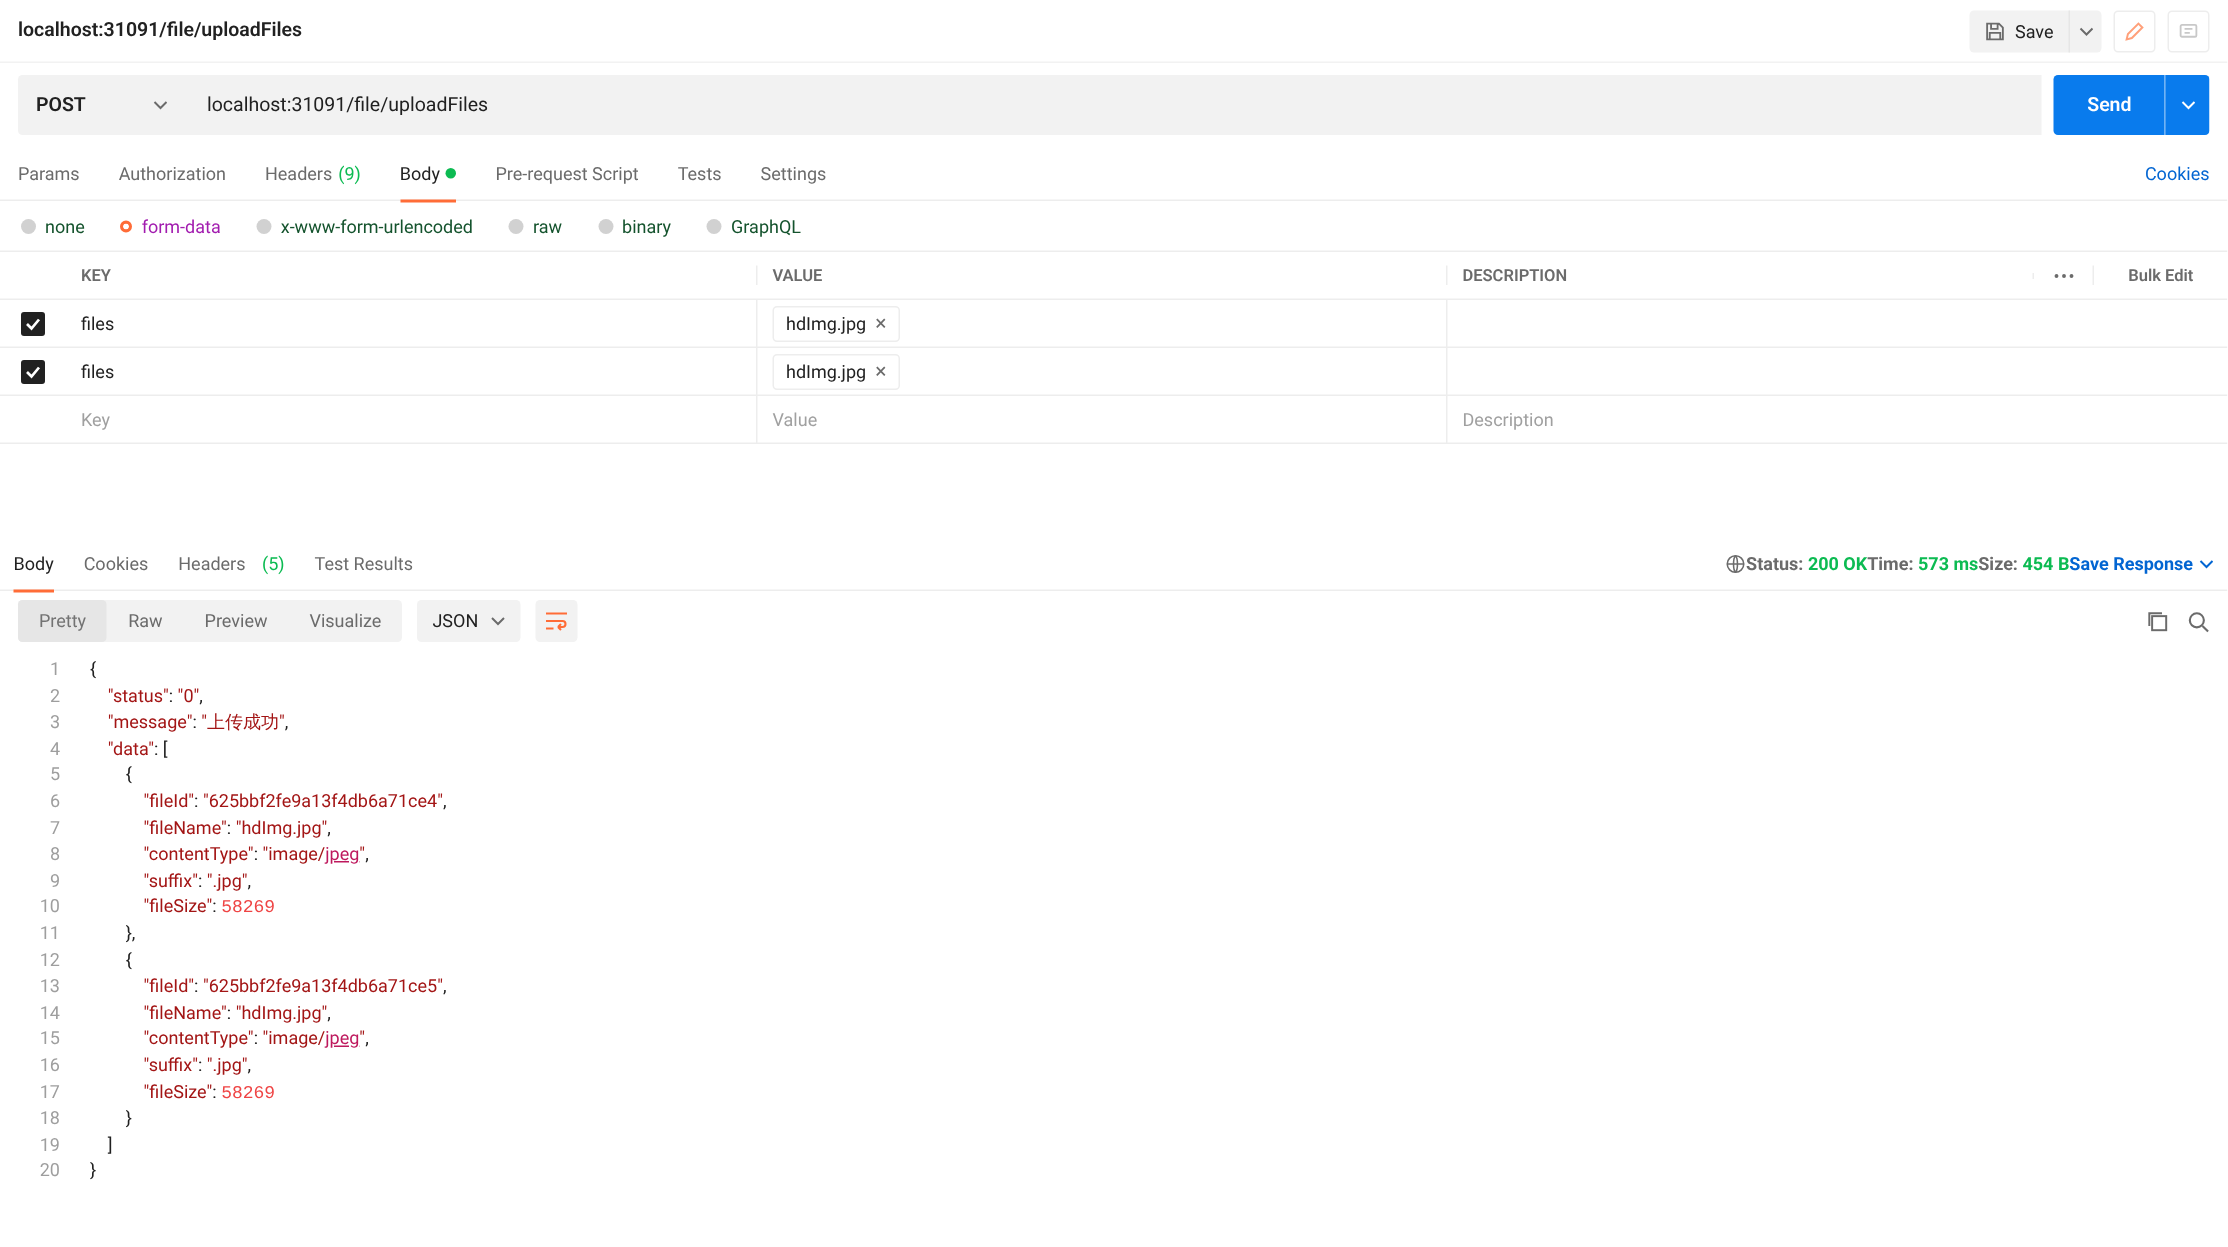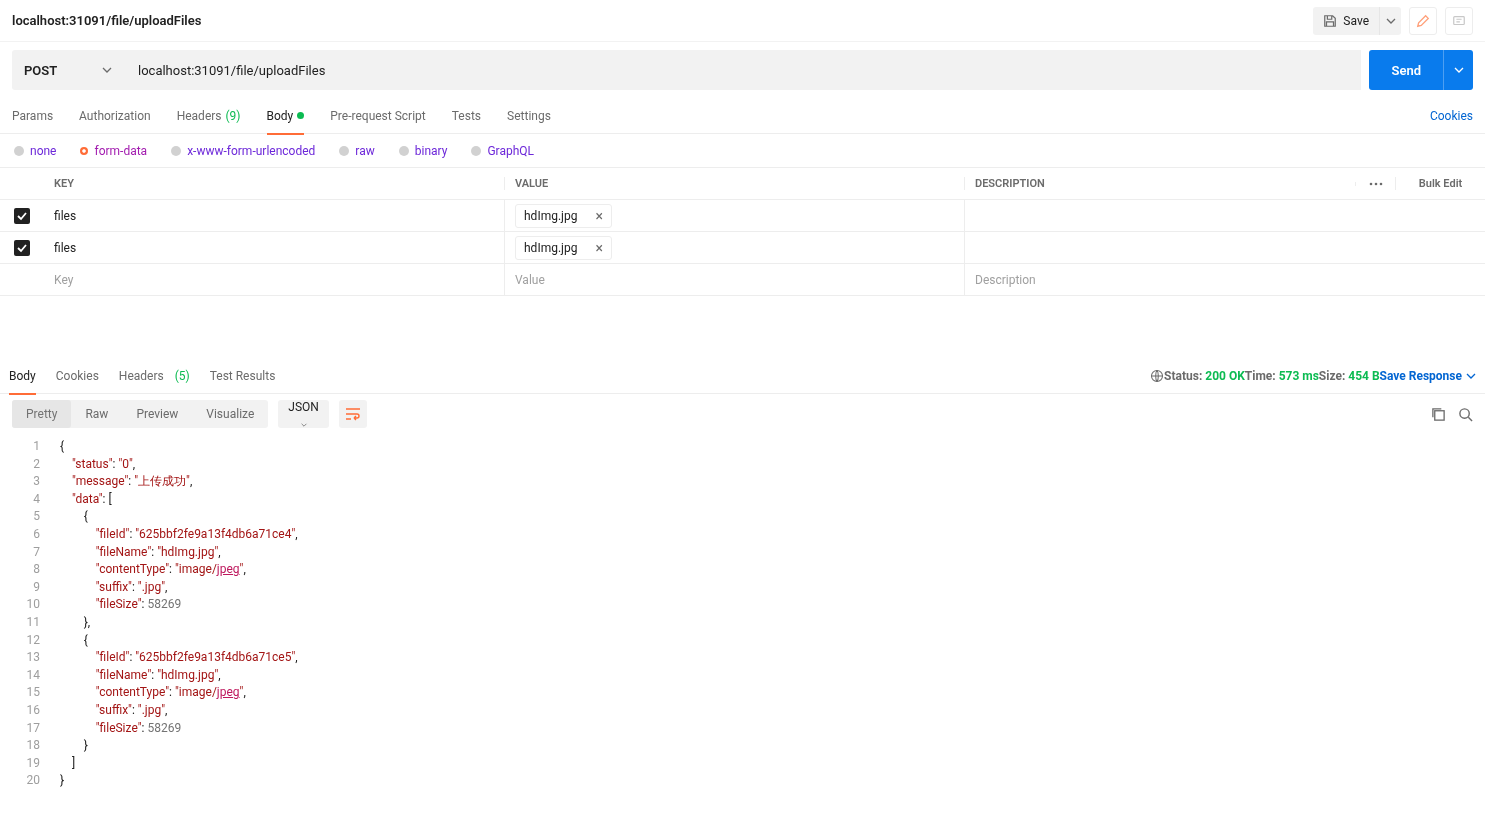--- a/index.html
+++ b/index.html
@@ -19,59 +19,59 @@
 .send-caret { width:30px; height:40px; background:#097bed; border-left:1px solid rgba(255,255,255,0.28); border-radius:0 3px 3px 0; display:flex; align-items:center; justify-content:center; cursor:pointer; }
 .tabs { display:flex; align-items:center; height:36px; padding:0 12px; border-bottom:1px solid #ededed; justify-content:space-between; }
 .tabs-left { display:flex; gap:26px; align-items:center; height:36px; }
 .tab { font-size:12px; color:#6b6b6b; cursor:pointer; height:36px; display:flex; align-items:center; gap:4px; position:relative; }
 .tab.active { color:#212121; }
 .tab.active::after { content:""; position:absolute; bottom:-1px; left:0; right:0; height:2px; background:#ff6c37; }
 .tab-badge { color:#0cbb52; }
 .tab-dot { width:7px; height:7px; border-radius:50%; background:#0cbb52; }
 .cookies-link { color:#0265d2; font-size:12px; cursor:pointer; }
 .body-type { display:flex; gap:24px; align-items:center; height:34px; padding:0 14px; border-bottom:1px solid #ededed; }
-.radio-item { display:flex; align-items:center; gap:6px; font-size:12px; color:#6d28d9; cursor:pointer; }
+.radio-item { display:flex; align-items:center; gap:6px; font-size:12px; color:#14532d; cursor:pointer; }
 .radio-dot { width:10px; height:10px; border-radius:50%; background:#d1d1d1; }
 .radio-item.sel .radio-dot { background:#ff6c37; box-shadow:0 0 0 2px #fff inset; border:2px solid #ff6c37; width:8px; height:8px; }
 .radio-item.sel { color:#a21caf; }
 .kv-header { display:flex; height:32px; border-bottom:1px solid #ededed; font-size:11px; font-weight:600; color:#6b6b6b; align-items:center; }
 .col-chk { width:44px; display:flex; justify-content:center; }
 .col-key { flex:0 0 460px; padding:0 10px; }
 .col-value { flex:0 0 460px; padding:0 10px; border-left:1px solid #ededed; }
 .col-desc { flex:1; padding:0 10px; border-left:1px solid #ededed; }
 .col-actions { width:40px; border-left:1px solid #ededed; display:flex; align-items:center; justify-content:center; }
 .col-bulk { width:90px; border-left:1px solid #ededed; display:flex; align-items:center; justify-content:center; font-size:11px; cursor:pointer; }
 .kv-row { display:flex; height:32px; border-bottom:1px solid #ededed; font-size:12px; align-items:center; }
 .kv-row .col-key, .kv-row .col-value, .kv-row .col-desc { height:32px; display:flex; align-items:center; }
 .chk { width:16px; height:16px; background:#212121; border-radius:2px; display:flex; align-items:center; justify-content:center; }
-.file-chip { display:inline-flex; align-items:center; gap:18px; background:#fff; border:1px solid #ededed; border-radius:3px; padding:3px 8px; font-size:12px; }
+.file-chip { display:inline-flex; align-items:center; gap:6px; background:#fff; border:1px solid #ededed; border-radius:3px; padding:3px 8px; font-size:12px; }
 .file-chip .x { color:#6b6b6b; cursor:pointer; font-size:14px; }
 .placeholder { color:#a0a0a0; }
 .resp-tabs { display:flex; align-items:center; justify-content:space-between; height:36px; padding:0 9px; border-bottom:1px solid #ededed; margin-top:62px; }
 .resp-tabs-left { display:flex; gap:20px; align-items:center; height:36px; }
 .rtab { font-size:12px; color:#6b6b6b; cursor:pointer; height:36px; display:flex; align-items:center; position:relative; gap:4px; }
 .rtab.active { color:#212121; }
 .rtab.active::after { content:""; position:absolute; bottom:-1px; left:0; right:0; height:2px; background:#ff6c37; }
 .resp-meta { display:flex; align-items:center; font-size:12px; color:#6b6b6b;font-weight:bold; }
 .green { color:#0cbb52; }
 .save-resp { color:#0265d2; cursor:pointer; display:flex; align-items:center; gap:4px; }
 .view-toolbar { display:flex; align-items:center; height:40px; padding:0 12px; gap:0; justify-content:space-between; }
 .view-tabs { display:flex; background:#f2f2f2; border-radius:3px; height:28px; }
 .vtab { padding:0 14px; font-size:12px; color:#6b6b6b; display:flex; align-items:center; cursor:pointer; }
 .vtab.active { background:#e6e6e6; border-radius:3px; color:#737373; }
-.format-sel { display:flex; align-items:center; height:28px; background:#f2f2f2; border-radius:3px; padding:0 10px; margin-left:10px; font-size:12px; gap:8px; cursor:pointer;flex-direction:column; }
+.format-sel { display:flex; align-items:center; height:28px; background:#f2f2f2; border-radius:3px; padding:0 10px; margin-left:10px; font-size:12px; gap:8px; cursor:pointer; }
 .wrap-btn { width:28px; height:28px; background:#f2f2f2; border-radius:3px; margin-left:10px; display:flex; align-items:center; justify-content:center; cursor:pointer; }
 .toolbar-right { display:flex; gap:12px; align-items:center; }
 .code-area { display:flex; font-family:Menlo,Consolas,monospace; font-size:12px; line-height:17.6px; padding:4px 0 0 0; }
 .gutter { width:50px; text-align:right; color:#9e9e9e; padding-right:10px; user-select:none; }
 .gutter div { height:17.6px; }
 .code { flex:1; white-space:pre; padding-left:10px; }
 .code div { height:17.6px; }
 .str { color:#a31515; }
-.num { color:#737373; }
+.num { color:#ef4444;font-family:Liberation Mono, monospace; }
 .key-nm { color:#a31515; }
 .punc { color:#212121; }
 .lnk { color:#be185d; text-decoration:underline; }
 svg { display:block; }
 </style>
 </head>
 <body>
 
 <div class="topbar">
   <div class="topbar-left">localhost:31091/file/uploadFiles</div>

